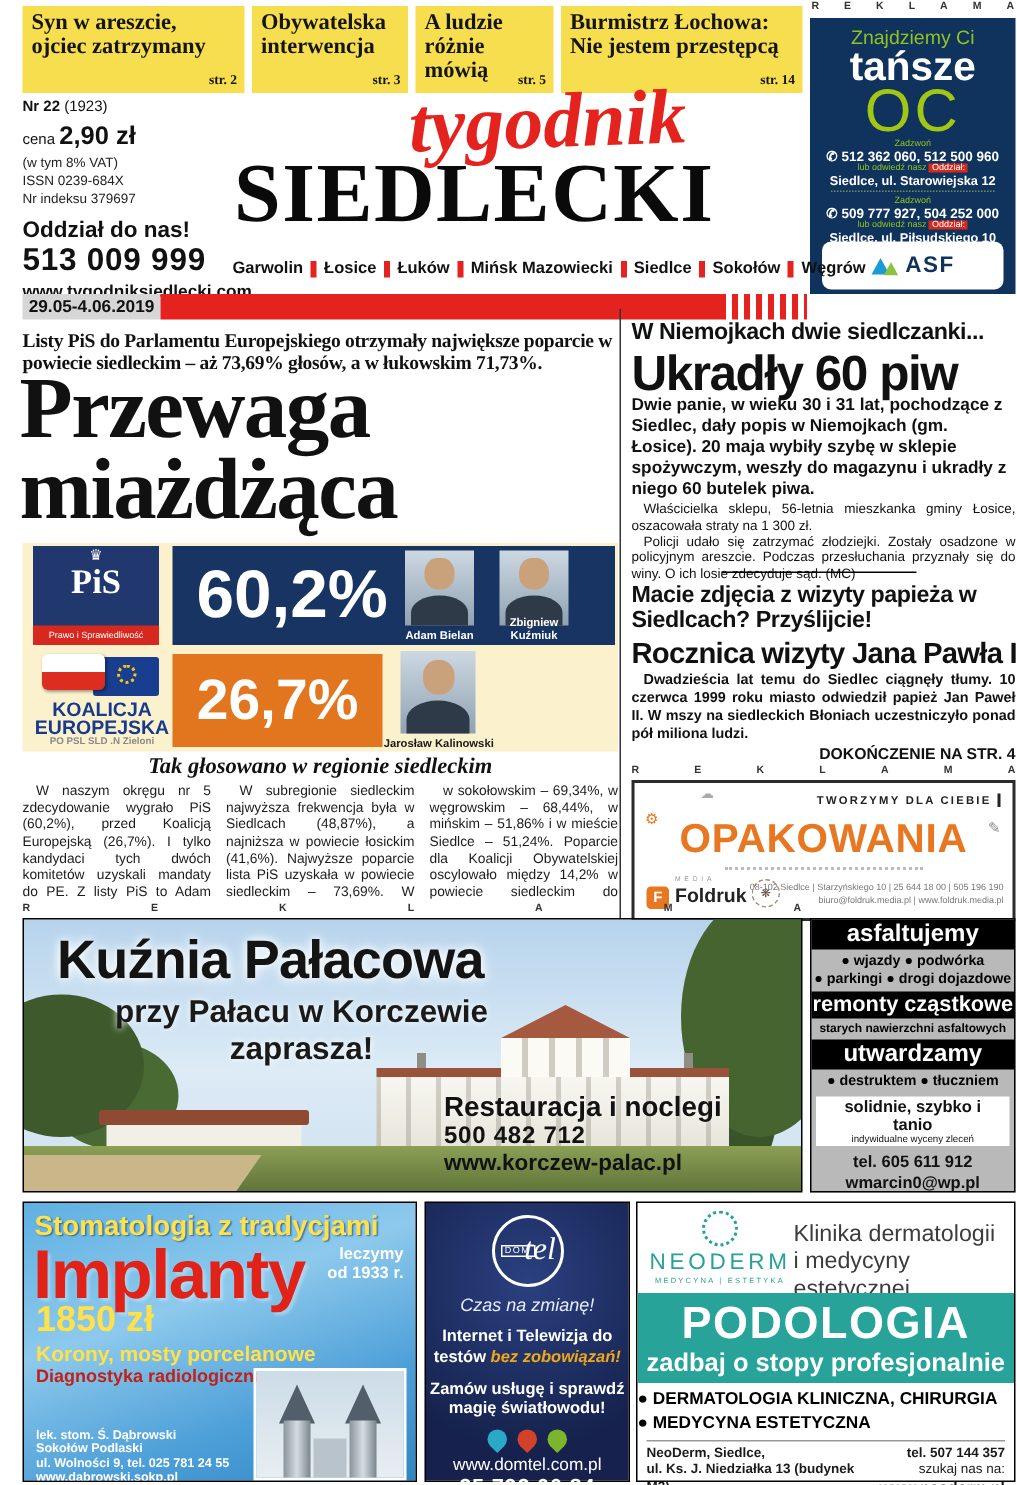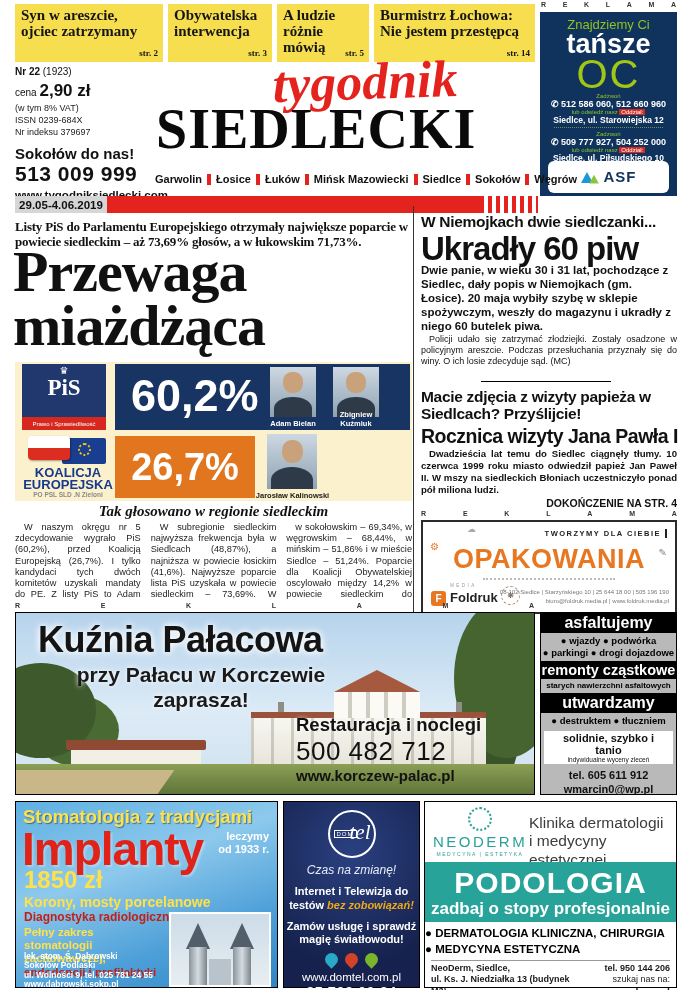--- a/index.html
+++ b/index.html
@@ -119,21 +119,21 @@
   #pedi{position:absolute;left:318px;bottom:102px;width:0;height:0;border-left:43px solid transparent;border-right:43px solid transparent;border-bottom:22px solid #a55a3f}
   .chim{position:absolute;width:6px;height:10px;background:#8e8e86}
   #ch1{left:262px;bottom:82px}#ch2{left:440px;bottom:82px}
   #cott{position:absolute;left:55px;bottom:30px;width:130px;height:14px;background:#f2efe6}
   #cottroof{position:absolute;left:50px;bottom:44px;width:140px;height:10px;background:#8e4a33;border-radius:2px}
   #kz-title{position:absolute;left:22px;top:6px;font-weight:bold;font-size:36px;color:#141414;text-shadow:0 0 6px #fff,0 0 10px rgba(255,255,255,.9);letter-spacing:-.5px}
   #kz-s1{position:absolute;left:20px;top:50px;width:330px;text-align:center;font-weight:bold;font-size:21px;color:#1a1a1a;text-shadow:0 0 5px #fff}
   #kz-s2{position:absolute;left:20px;top:75px;width:330px;text-align:center;font-weight:bold;font-size:21px;color:#1a1a1a;text-shadow:0 0 5px #fff}
   #kz-info{position:absolute;right:8px;bottom:10px;width:230px;text-align:left;color:#121212}
   #kz-info .l1{font-size:18.5px;font-weight:bold;text-shadow:0 0 4px rgba(255,255,255,.6)}
-  #kz-info .l2{font-size:26px;font-weight:normal;letter-spacing:.5px}
+  #kz-info .l2{font-size:16px;font-weight:bold;letter-spacing:.5px}
   #kz-info .l3{font-size:15px;font-weight:bold}
   
   #asfalt{left:540px;top:612px;width:137px;height:183px;border:1px solid #000;background:#b9b9b9;display:flex;flex-direction:column;text-align:center}
   .ab{background:#000;color:#fff;font-weight:bold;padding:1px 0}
   .ag{font-weight:bold;color:#000;padding:2px 0;line-height:1.25}
   #as1{font-size:16px}#as2{font-size:14.5px}#as3{font-size:16px}
   .ag.s1{font-size:9.5px}.ag.s2{font-size:8px;font-weight:bold}.ag.s3{font-size:9.5px}
   #aswhite{background:#fff;margin:2px 3px;padding:1px 16px}
   #aswhite .w1{font-weight:bold;font-size:11px}
   #aswhite .w2{font-size:6.5px}
@@ -216,21 +216,21 @@
       <span>L</span>
       <span>A</span>
       <span>M</span>
       <span>A</span>
     </div>
   <div class="abs" id="oc">
     <div class="oc1">Znajdziemy Ci</div>
     <div class="oc2">tańsze</div>
     <div class="oc3">OC</div>
     <div class="occall">Zadzwoń</div>
-    <div class="octel"><span>✆</span> <span>512 586 060, 512 660 960</span></div>
+    <div class="octel"><span>✆</span> <span>512 362 060, 512 500 960</span></div>
     <div class="ocvis"><span>lub odwiedź nasz </span><span class="hl">Oddział:</span></div>
     <div class="ocaddr">Siedlce, ul. Starowiejska 12</div>
     <div class="ocdots"></div>
     <div class="occall">Zadzwoń</div>
     <div class="octel"><span>✆</span> <span>509 777 927, 504 252 000</span></div>
     <div class="ocvis"><span>lub odwiedź nasz </span><span class="hl">Oddział:</span></div>
     <div class="ocaddr">Siedlce, ul. Piłsudskiego 10</div>
     <div class="ocweb">www.asf.com.pl</div>
     <div id="asfbox">
       <span class="asf-t"></span>
@@ -238,21 +238,21 @@
       <span><span class="asfname">ASF</span><span class="asfsub"></span></span>
     </div>
   </div>
 
   <div class="abs" id="mh">
     <div><span class="b">Nr 22</span><span> (1923)</span></div>
     <div id="price"><span>cena </span><span class="big">2,90 zł</span></div>
     <div class="tiny">(w tym 8% VAT)</div>
     <div class="tiny">ISSN 0239-684X</div>
     <div class="tiny">Nr indeksu 379697</div>
-    <div id="callus">Sokołów do nas!</div>
+    <div id="callus">Oddział do nas!</div>
     <div id="mhphone">513 009 999</div>
     <div id="mhweb">www.tygodniksiedlecki.com</div>
   </div>
 
   <div class="abs" id="logo-script">tygodnik</div>
   <div class="abs" id="logo-main">SIEDLECKI</div>
 
   <div class="abs" id="towns">
     <span>Garwolin</span>
       <span class="sep"></span>
@@ -318,20 +318,21 @@
 
     </div>
   </div>
 
   <div class="abs" id="vdiv"></div>
 
   <div class="abs rc" id="k1">W Niemojkach dwie siedlczanki...</div>
   <div class="abs rc" id="h1">Ukradły 60 piw</div>
   <div class="abs rc" id="lead1">Dwie panie, w wieku 30 i 31 lat, pochodzące z Siedlec, dały popis w Niemojkach (gm. Łosice). 20 maja wybiły szybę w sklepie spożywczym, weszły do magazynu i ukradły z niego 60 butelek piwa.</div>
   <div class="abs rc" id="body1">
+    <p>Właścicielka sklepu, 56-letnia mieszkanka gminy Łosice, oszacowała straty na 1 300 zł.</p>
     <p>Policji udało się zatrzymać złodziejki. Zostały osadzone w policyjnym areszcie. Podczas przesłuchania przyznały się do winy. O ich losie zdecyduje sąd. (MC)</p>
   </div>
   <div class="abs" id="hr1"></div>
 
   <div class="abs rc" id="k2">Macie zdjęcia z wizyty papieża w Siedlcach? Przyślijcie!</div>
   <div class="abs rc" id="h2">Rocznica wizyty Jana Pawła II</div>
   <div class="abs rc" id="body2">
       <p>Dwadzieścia lat temu do Siedlec ciągnęły tłumy. 10 czerwca 1999 roku miasto odwiedził papież Jan Paweł II. W mszy na siedleckich Błoniach uczestniczyło ponad pół miliona ludzi.</p>
     </div>
   <div class="abs rc" id="more2">DOKOŃCZENIE NA STR. 4</div>
@@ -421,25 +422,20 @@
   <div class="abs" id="dental">
     <div id="dn1">Stomatologia z tradycjami</div>
     <div id="dn2">Implanty</div>
     <div id="dn3">
       <div>leczymy</div>
       <div>od 1933 r.</div>
     </div>
     <div id="dn4">1850 zł</div>
     <div id="dn5">Korony, mosty porcelanowe</div>
     <div id="dn6">Diagnostyka radiologiczna - pantomogram</div>
-    <div id="dn7">
-      <div>Pełny zakres</div>
-      <div>stomatologii zachowawczej,</div>
-      <div class="rd">endodoncji i profilaktyki</div>
-    </div>
     <div id="dn8">
       <div>lek. stom. Ś. Dąbrowski</div>
       <div>Sokołów Podlaski</div>
       <div>ul. Wolności 9, tel. 025 781 24 55</div>
       <div>www.dabrowski.sokp.pl</div>
     </div>
     <div id="castle">
       <div class="cone" id="cn1"></div>
       <div class="cone" id="cn2"></div>
       <div class="tower" id="tw1"></div>
@@ -490,20 +486,20 @@
       <div>● MEDYCYNA ESTETYCZNA</div>
     </div>
     <div id="ndline"></div>
     <div id="ndfoot">
       <div id="ndfl">
         <div>NeoDerm, Siedlce,</div>
         <div>ul. Ks. J. Niedziałka 13 (budynek M3)</div>
 
       </div>
       <div id="ndfr">
-        <div class="fb">tel. 950 144 206</div>
+        <div class="fb">tel. 507 144 357</div>
         <div>szukaj nas na:</div>
         <div class="fw">www.neoderm.pl</div>
       </div>
     </div>
   </div>
 
 </div>
 
 </body></html>

